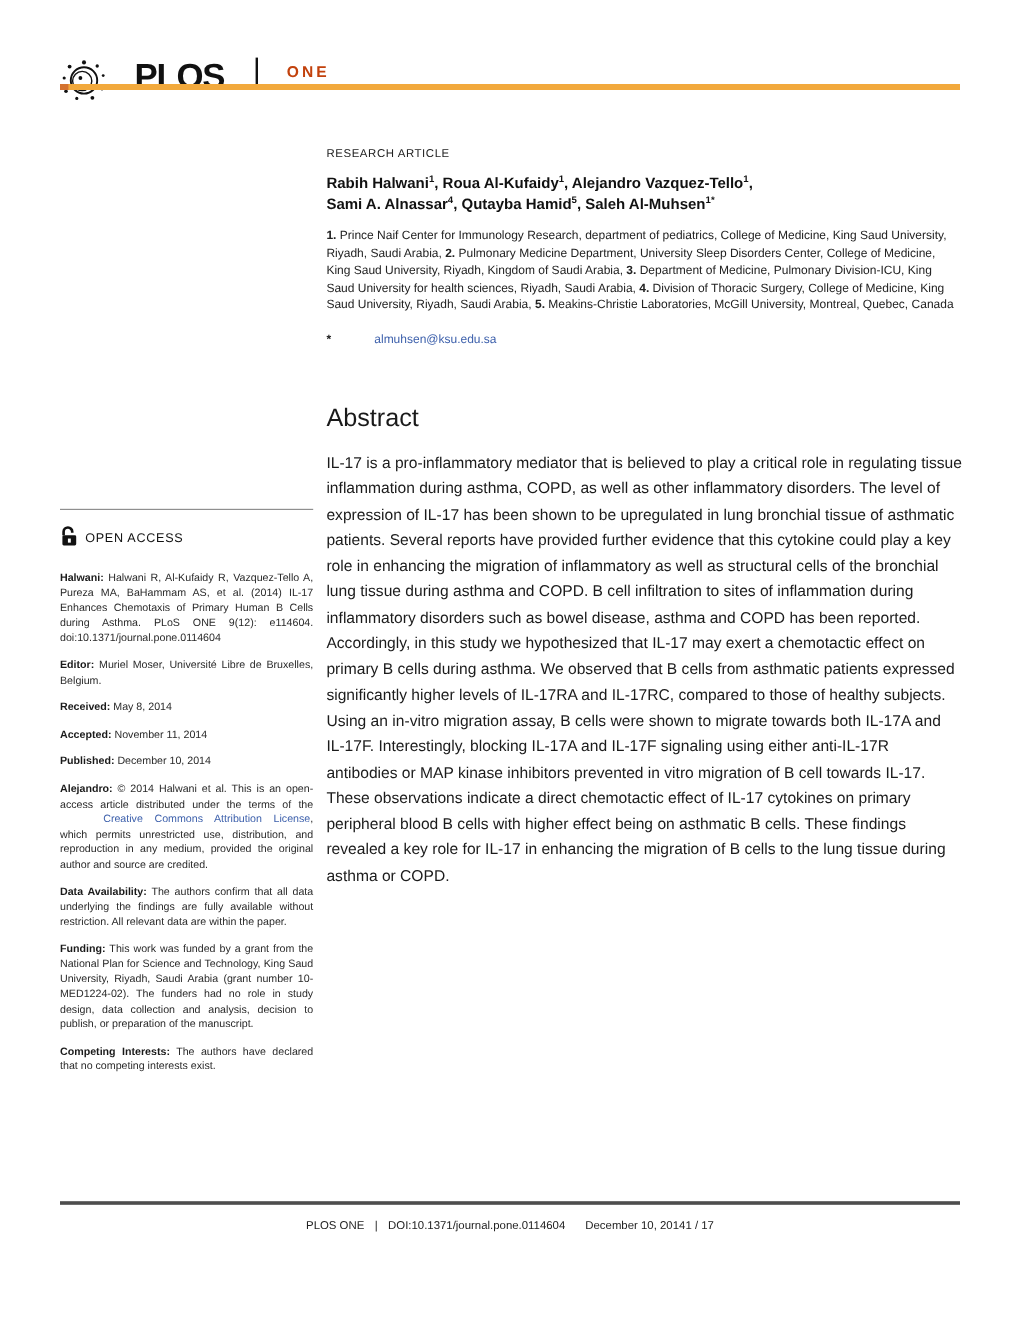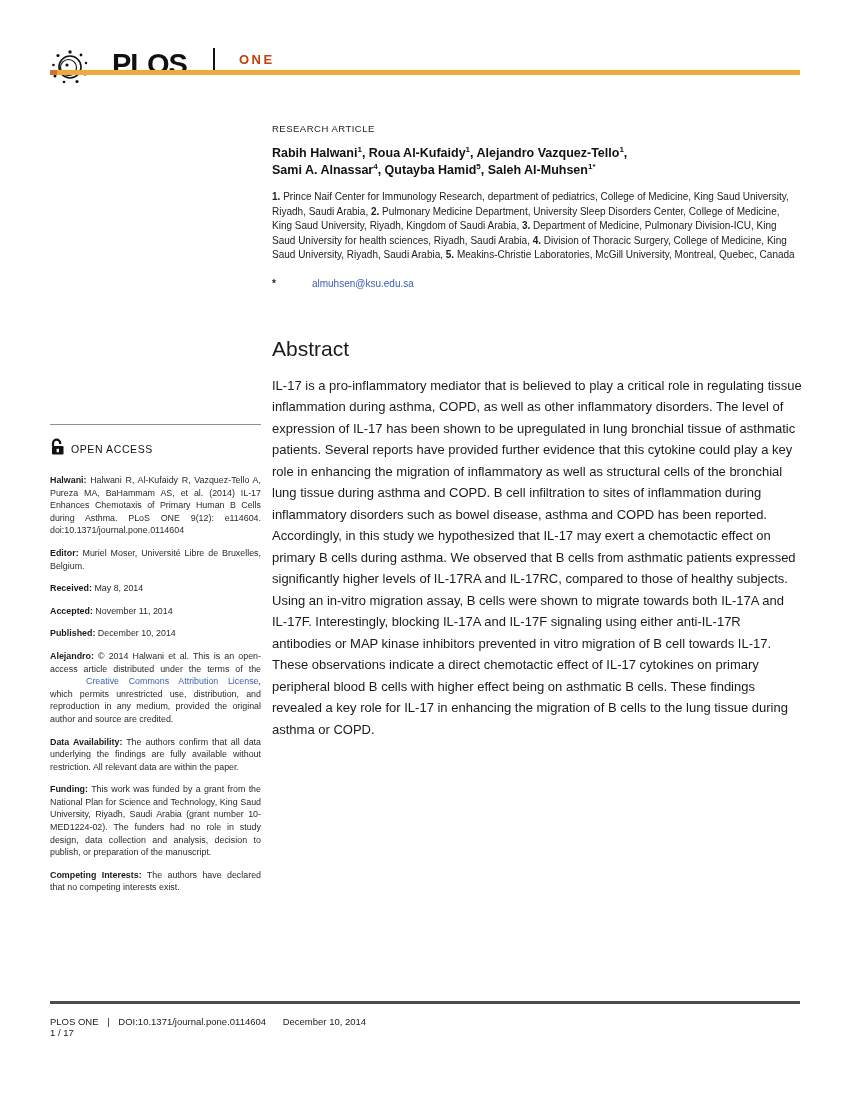--- a/index.html
+++ b/index.html
@@ -33,21 +33,21 @@
   .crossmark-word{font-family:"Liberation Serif", serif;font-size:13.5px;color:#1d2430;margin-top:1px;}
   .crossmark-tag{font-size:7.5px;color:#C25B31;letter-spacing:.4px;margin-top:1px;}
   .sidebar-rule{border:0;border-top:1px solid #8f8f8f;margin:12px 0 0 0;width:211px;}
   .open-access{display:flex;align-items:center;gap:6px;margin-top:13px;}
   .open-access-label{font-size:10.5px;letter-spacing:.6px;color:#111;}
   .notes{margin-top:15px;}
   .note{font-size:8.9px;line-height:12.6px;color:#2a2a2a;text-align:justify;margin:0 0 10px 0;}
   .note b{font-weight:bold;color:#1a1a1a;}
   
   .footer-rule{position:absolute;left:50px;top:1001px;width:750px;height:3px;background:#4d4d4d;}
-  .footer{position:absolute;left:50px;top:1016px;width:750px;display:flex;justify-content:center;font-size:9.5px;color:#222;flex-direction:column;}
+  .footer{position:absolute;left:50px;top:1016px;width:750px;display:flex;justify-content:center;font-size:9.5px;color:#222;}
   .footer .doi-part{margin-left:6px;}
   .footer .date-part{margin-left:14px;}
   sup{line-height:0;}
 </style>
 </head>
 <body>
 
 <div class="page">
 
   <div class="masthead">

